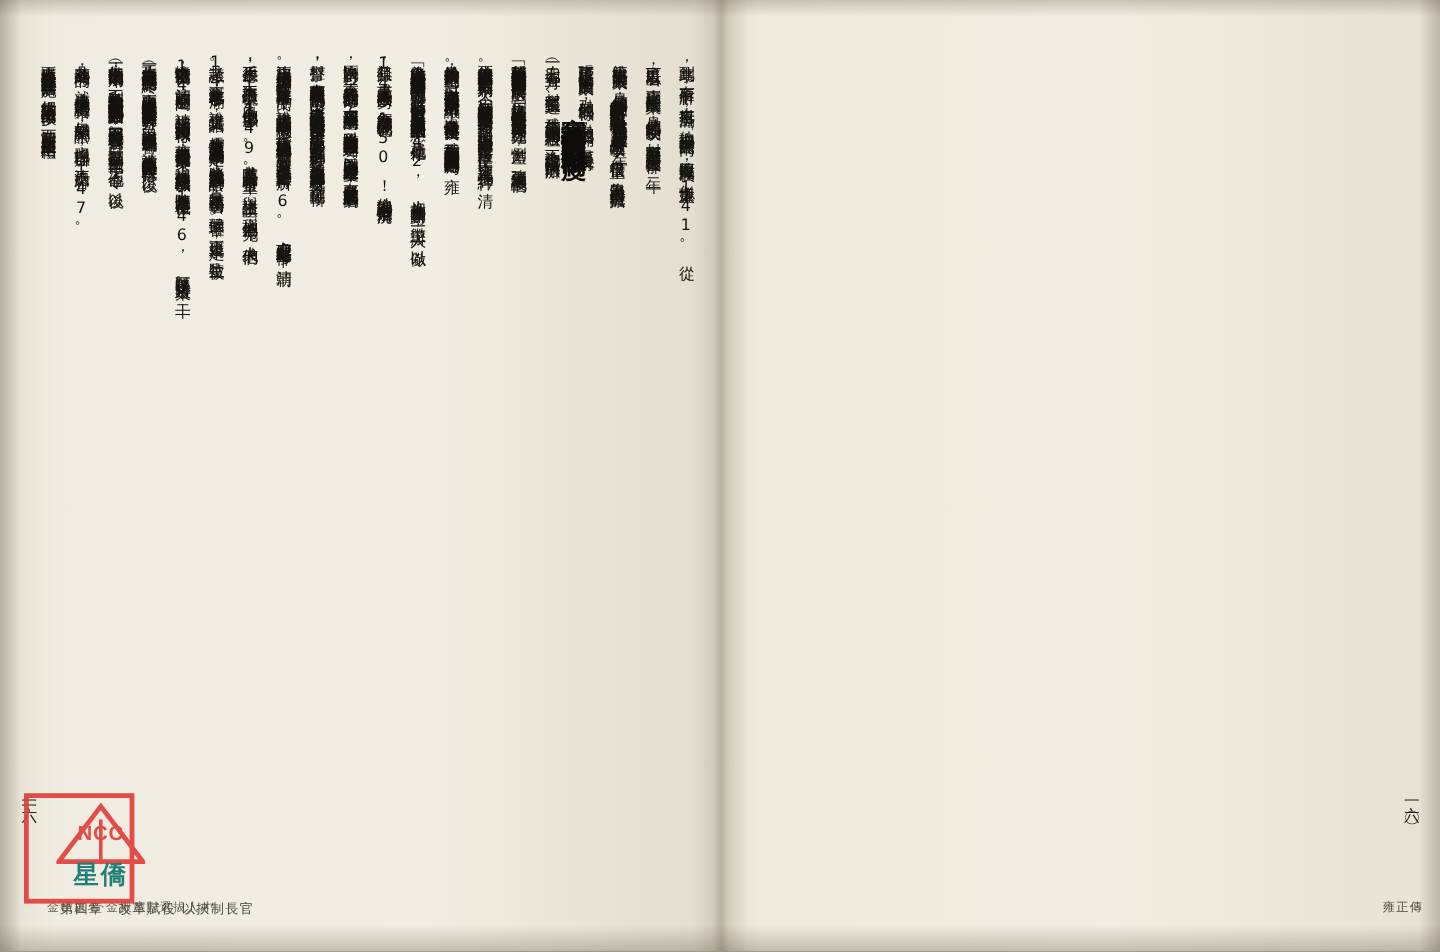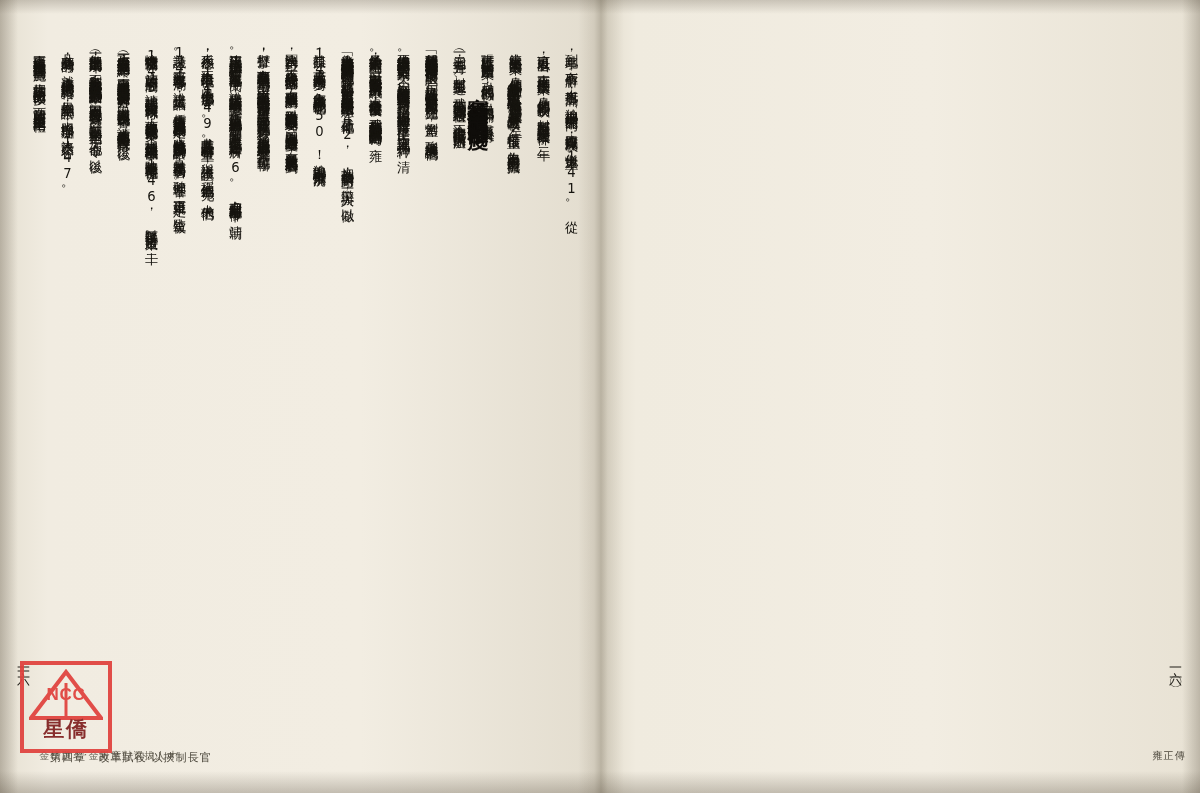--- a/index.html
+++ b/index.html
@@ -121,38 +121,39 @@
     width: 92px;
     height: 92px;
     border: 4px solid #e0403c;
     box-sizing: border-box;
     opacity: 0.92;
   }
   .stamp-inner {
     position: relative;
     width: 100%;
     height: 100%;
+    padding-left: 36px;
   }
   .stamp-ncc {
     position: absolute;
     top: 20px; left: 0; right: 0;
     text-align: center;
     font-family: "Liberation Sans", sans-serif;
     font-size: 17px;
     font-weight: bold;
     color: #e0403c;
     letter-spacing: 0.04em;
   }
   .stamp-cn {
     position: absolute;
     bottom: 6px; left: 0; right: 0;
     text-align: center;
     font-size: 21px;
     font-weight: bold;
-    color: #7f1d1d;
+    color: #0f766e;
     letter-spacing: 0.08em;
   }
 </style>
 </head>
 <body>
 
 <div id="page">
   <div class="paper">
     <div class="paper-left"></div>
     <div class="paper-right"></div>

